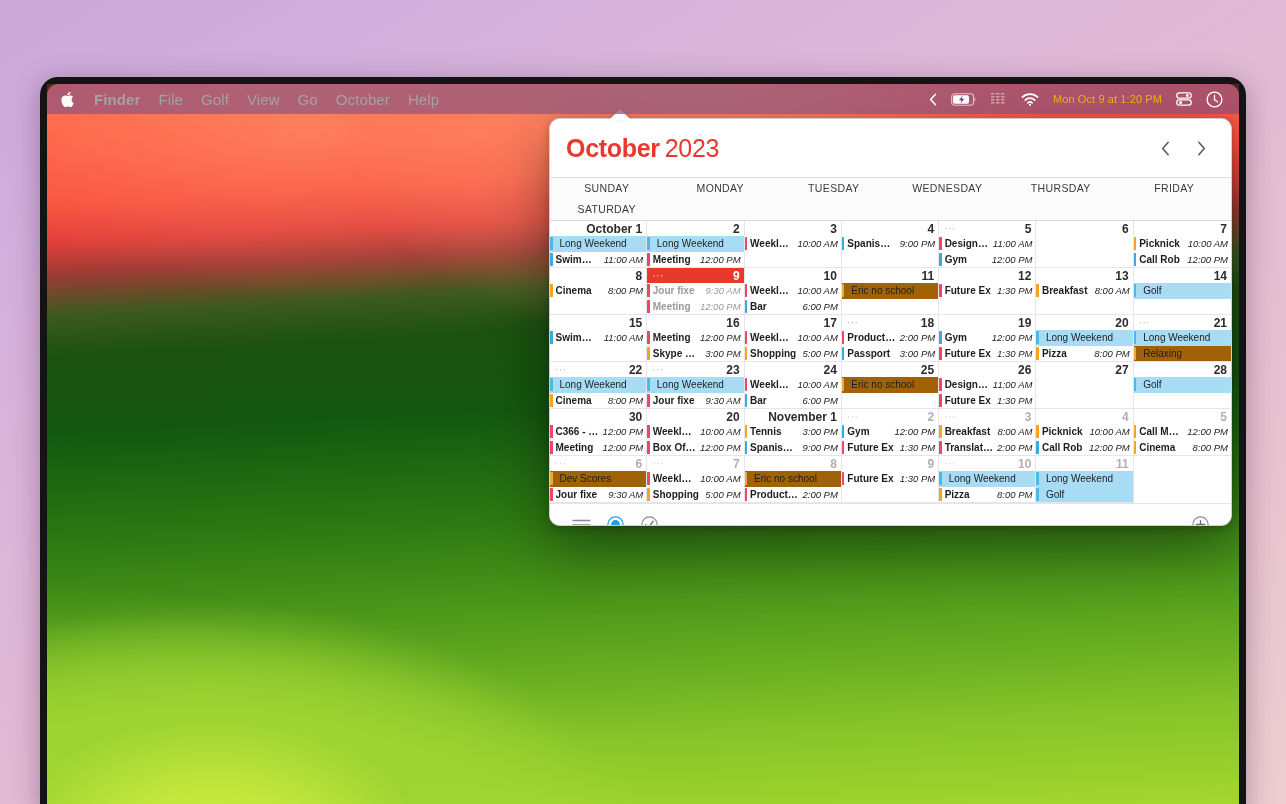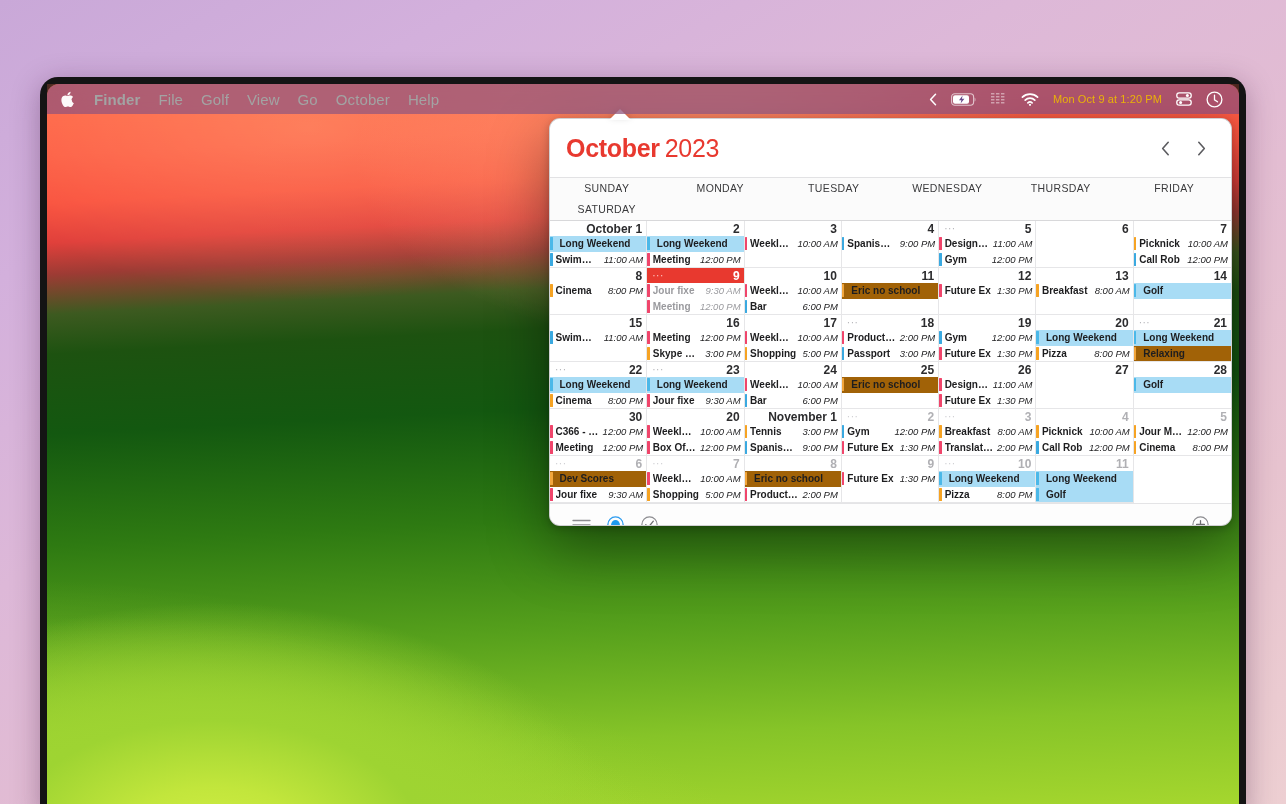--- a/index.html
+++ b/index.html
@@ -216,21 +216,21 @@
     flex: 1 1 auto; min-width: 0;
   }
   .ev-time {
     color: #1d1d1f; font-weight: 400;
     margin-left: 4px; white-space: nowrap; flex: none;
     font-size: 9.5px;
     font-style: italic;
   }
   
   .ev.allday { padding-left: 0; }
-  .ev.allday .ev-title { font-weight: 700; padding-left: 4px; color: #1d1d1f; }
+  .ev.allday .ev-title { font-weight: 400; padding-left: 4px; color: #1d1d1f; }
   .ev.allday.blue { background: #a8dcf5; }
   .ev.allday.blue .bar { background: #4bb8e8; }
   .ev.allday.orange { background: #a16207; }
   .ev.allday.orange .bar { background: #f2a63c; }
 
   .bar.blue { background: #3aa9e0; }
   .bar.pink { background: #f0456b; }
   .bar.orange { background: #f6a323; }
 
   #cal-toolbar {
@@ -872,21 +872,21 @@
                 </div>
               </div>
             </div>
             <div class="cell outside">
               <div class="daynum-row">
                 <span class="daynum">5</span>
               </div>
               <div class="events">
                 <div class="ev">
                   <span class="bar orange"></span>
-                  <span class="ev-title">Jour Mom</span>
+                  <span class="ev-title">Call Mom</span>
                   <span class="ev-time">12:00 PM</span>
                 </div>
                 <div class="ev">
                   <span class="bar orange"></span>
                   <span class="ev-title">Cinema</span>
                   <span class="ev-time">8:00 PM</span>
                 </div>
               </div>
             </div>
             <div class="cell outside">

